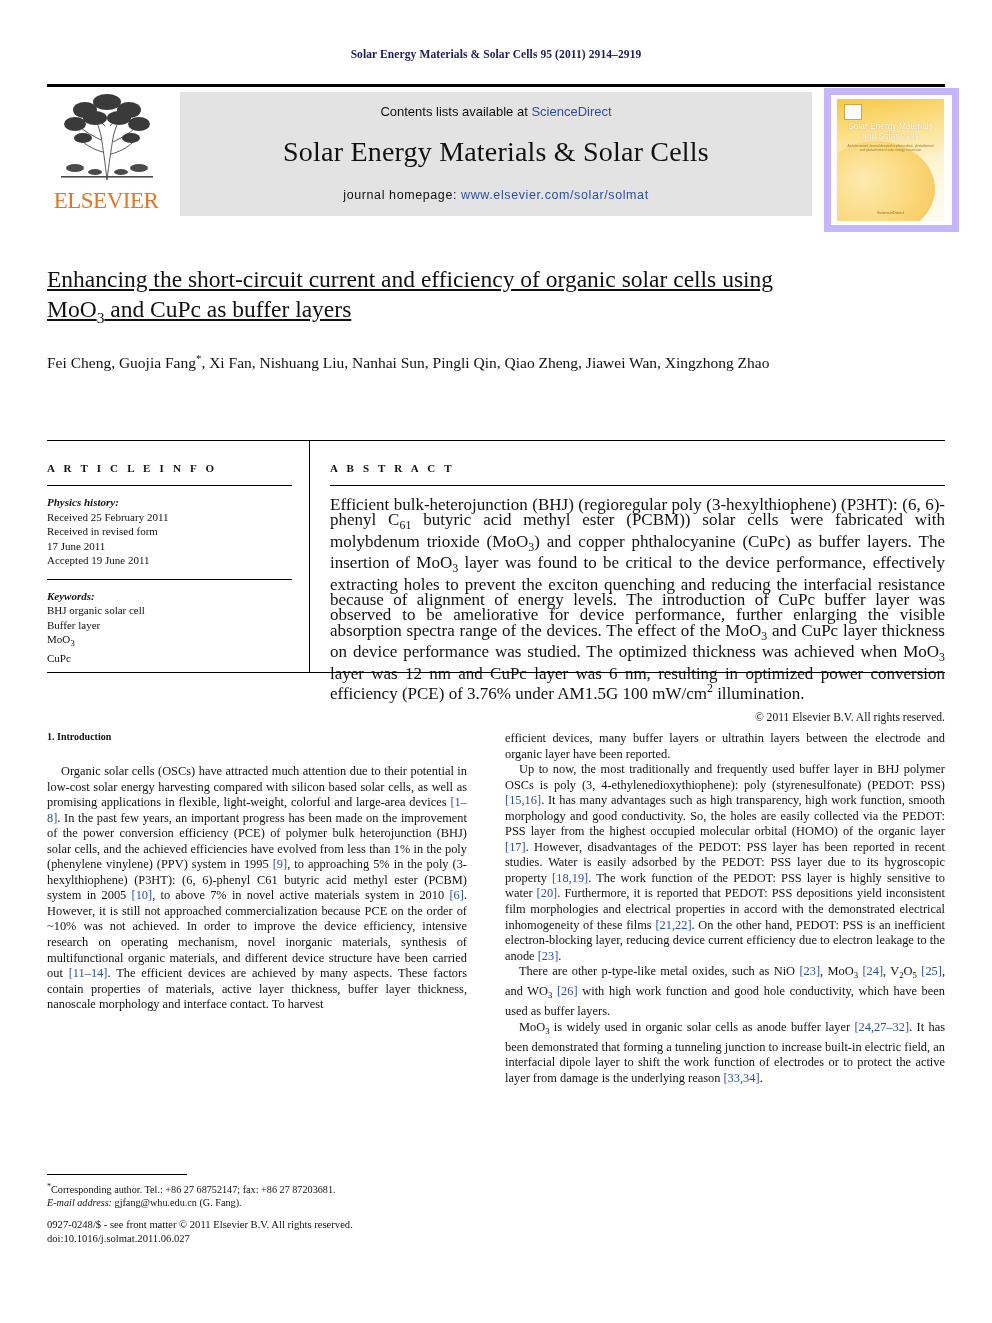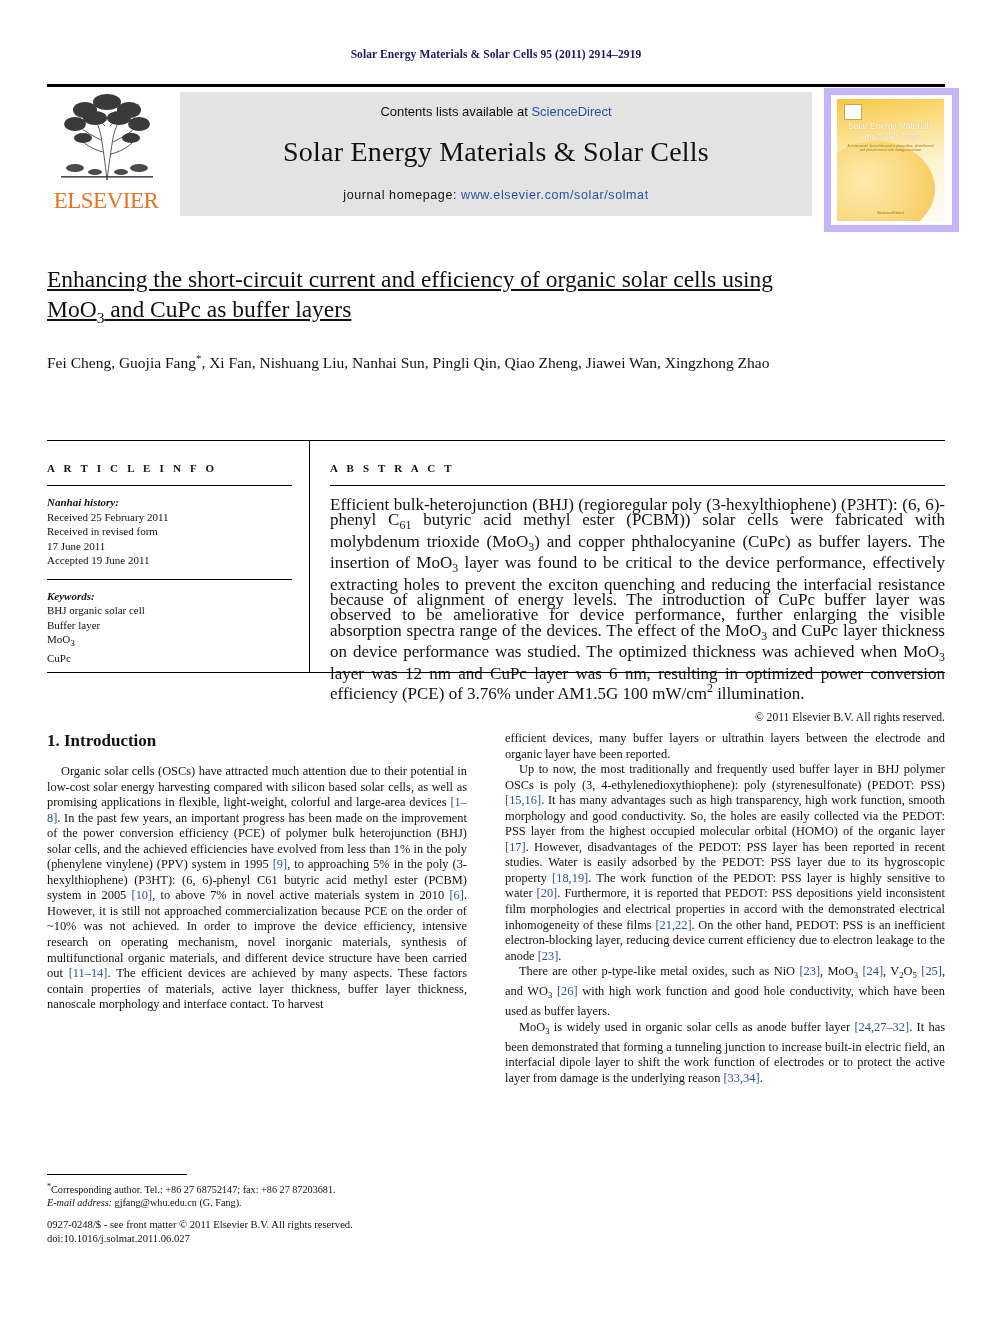--- a/index.html
+++ b/index.html
@@ -299,21 +299,21 @@
     font-size: 11.6px;
     color: #111;
   }
 
   
   .section-head {
     position: absolute;
     left: 47px; top: 731px;
     font-family: "Liberation Serif", serif;
     font-weight: bold;
-    font-size: 17px;
+    font-size: 10px;
     color: #111;
   }
   .body-col {
     position: absolute;
     font-family: "Liberation Serif", serif;
     font-size: 12.4px;
     line-height: 15.55px;
     text-align: justify;
     color: #111;
   }
@@ -437,21 +437,21 @@
   </div>
 
   <div class="info-rule-top"></div>
   <div class="col-divider"></div>
   <div class="info-rule-bottom"></div>
 
   <div class="article-info">
     <div class="sec-label">A R T I C L E  I N F O</div>
     <div class="thin-rule"></div>
     <div class="history">
-      <span class="lead">Nanhai history:</span><br>
+      <span class="lead">Physics history:</span><br>
       <span>Received 25 February 2011</span><br>
       <span>Received in revised form</span><br>
       <span>17 June 2011</span><br>
       <span>Accepted 19 June 2011</span>
     </div>
     <div class="thin-rule"></div>
     <div class="keywords">
       <span class="lead">Keywords:</span><br>
       <span>BHJ organic solar cell</span><br>
       <span>Buffer layer</span><br>

